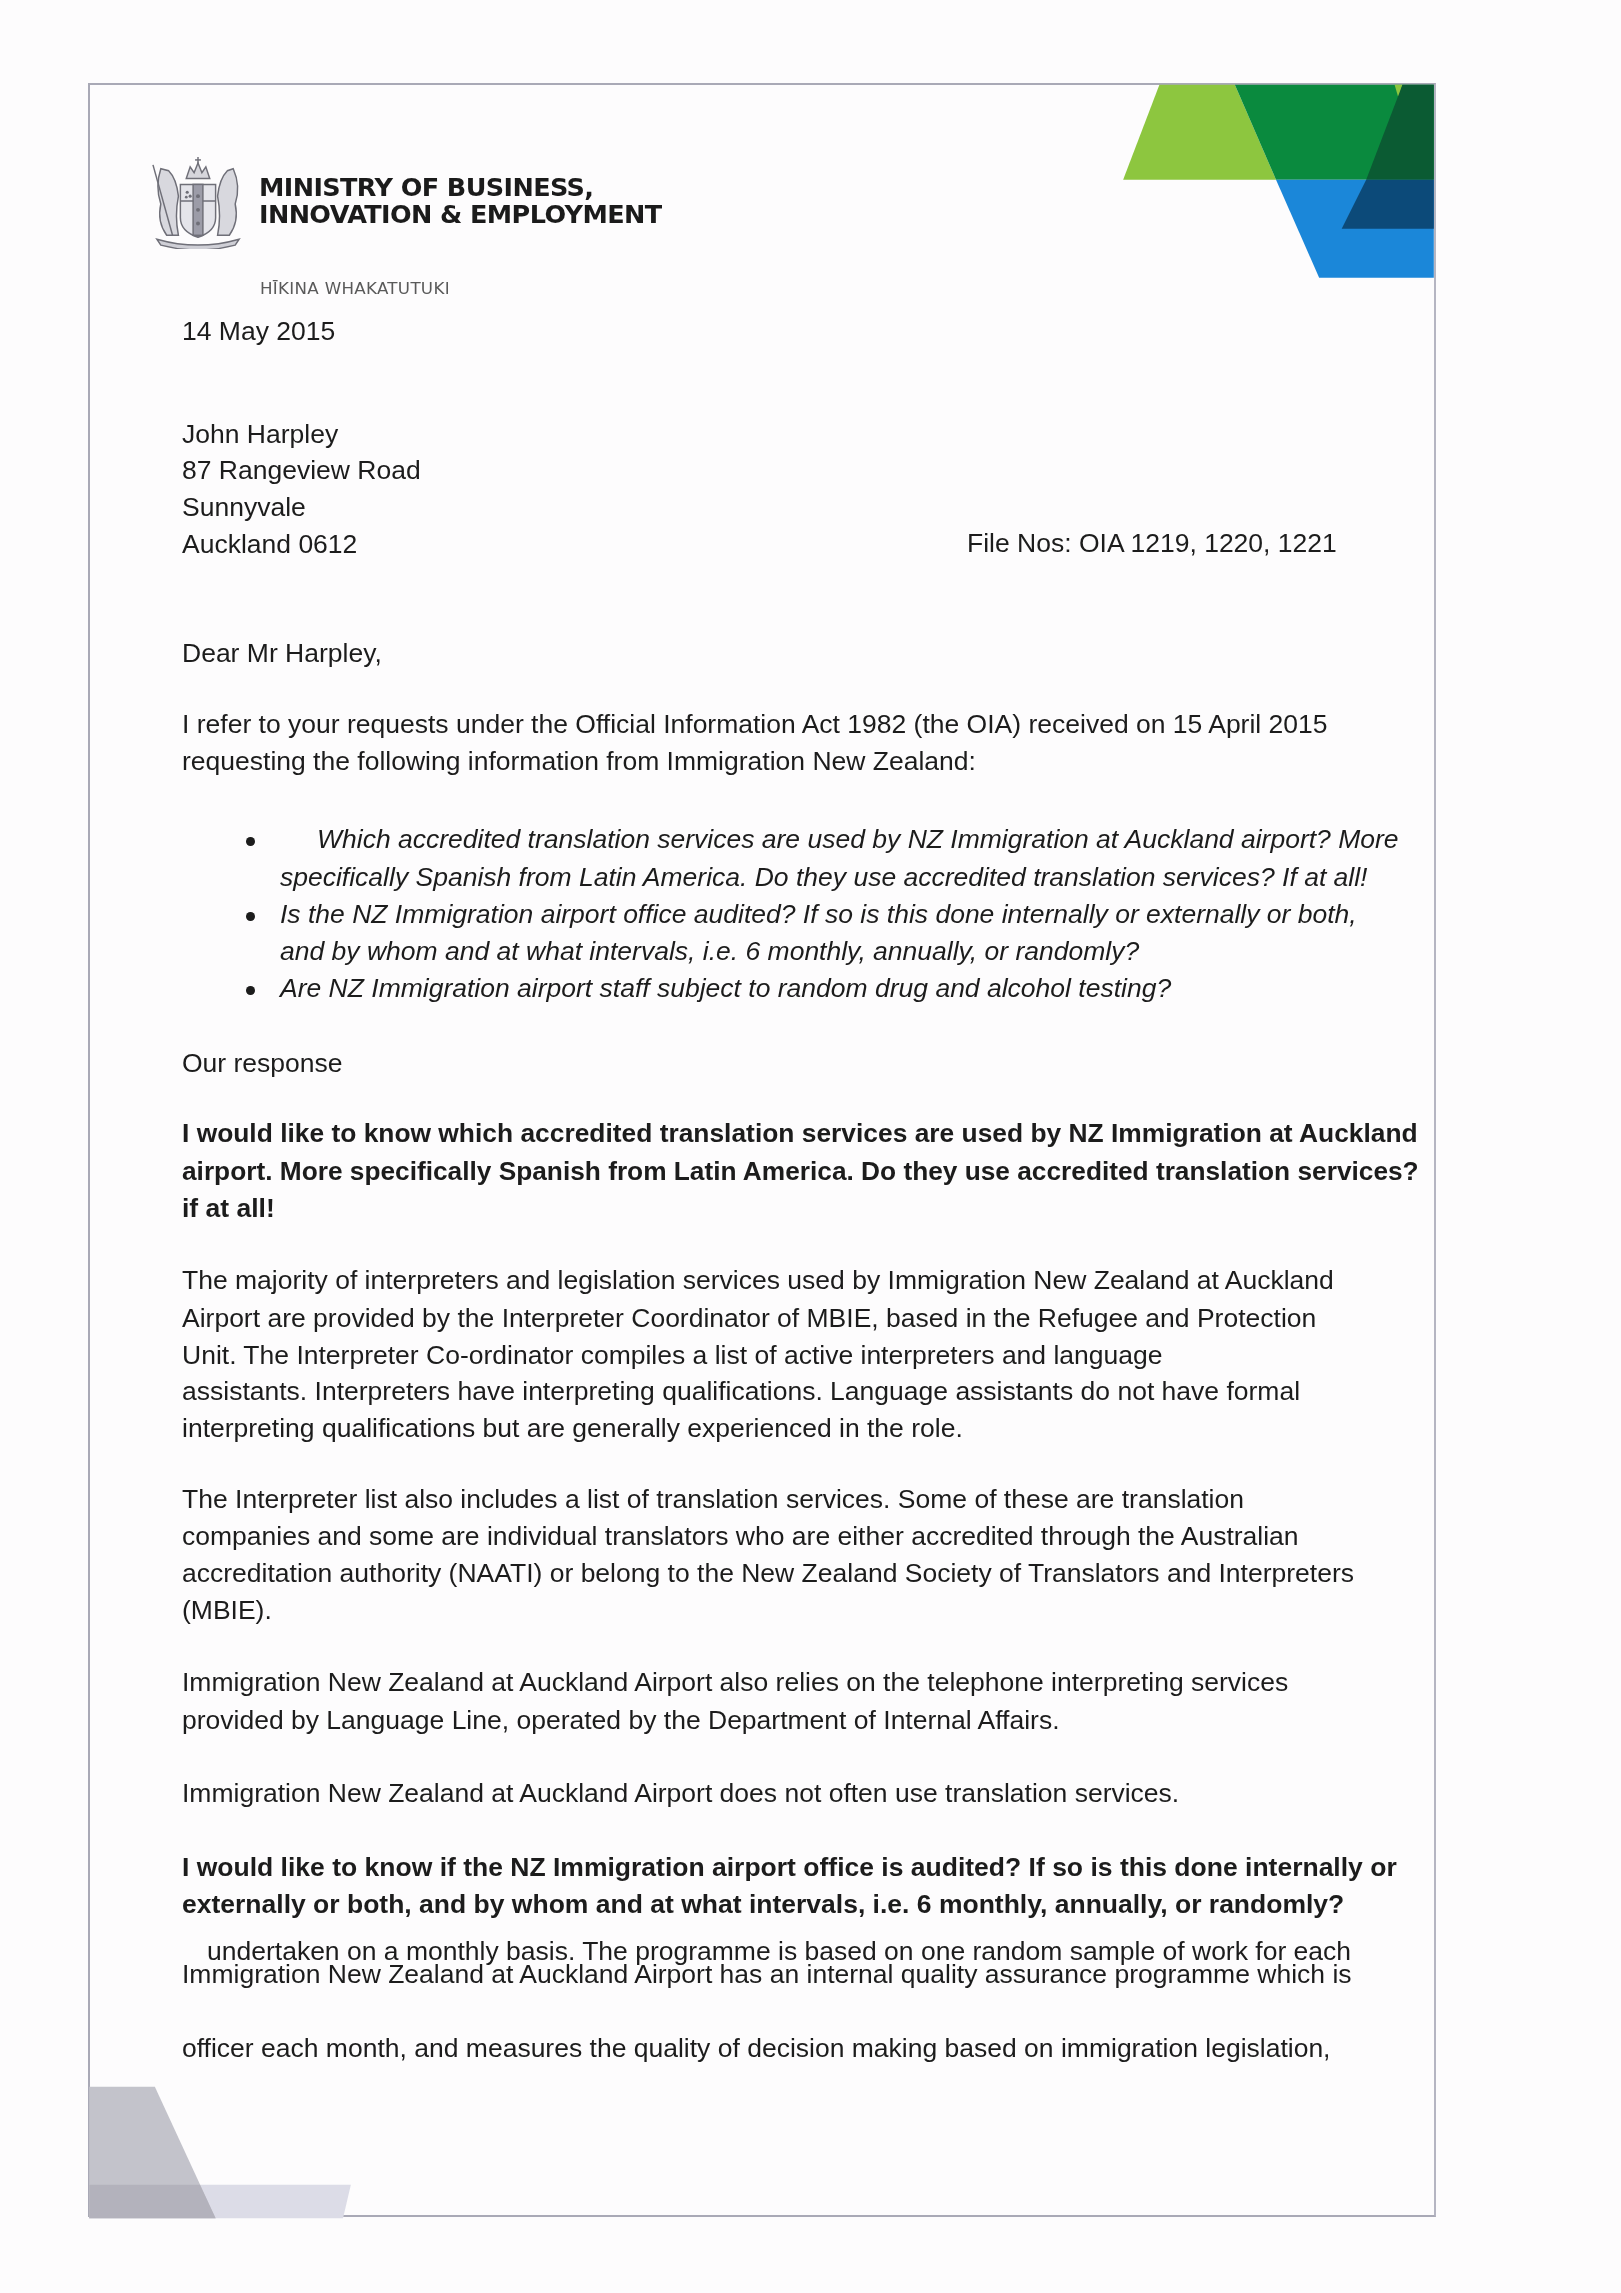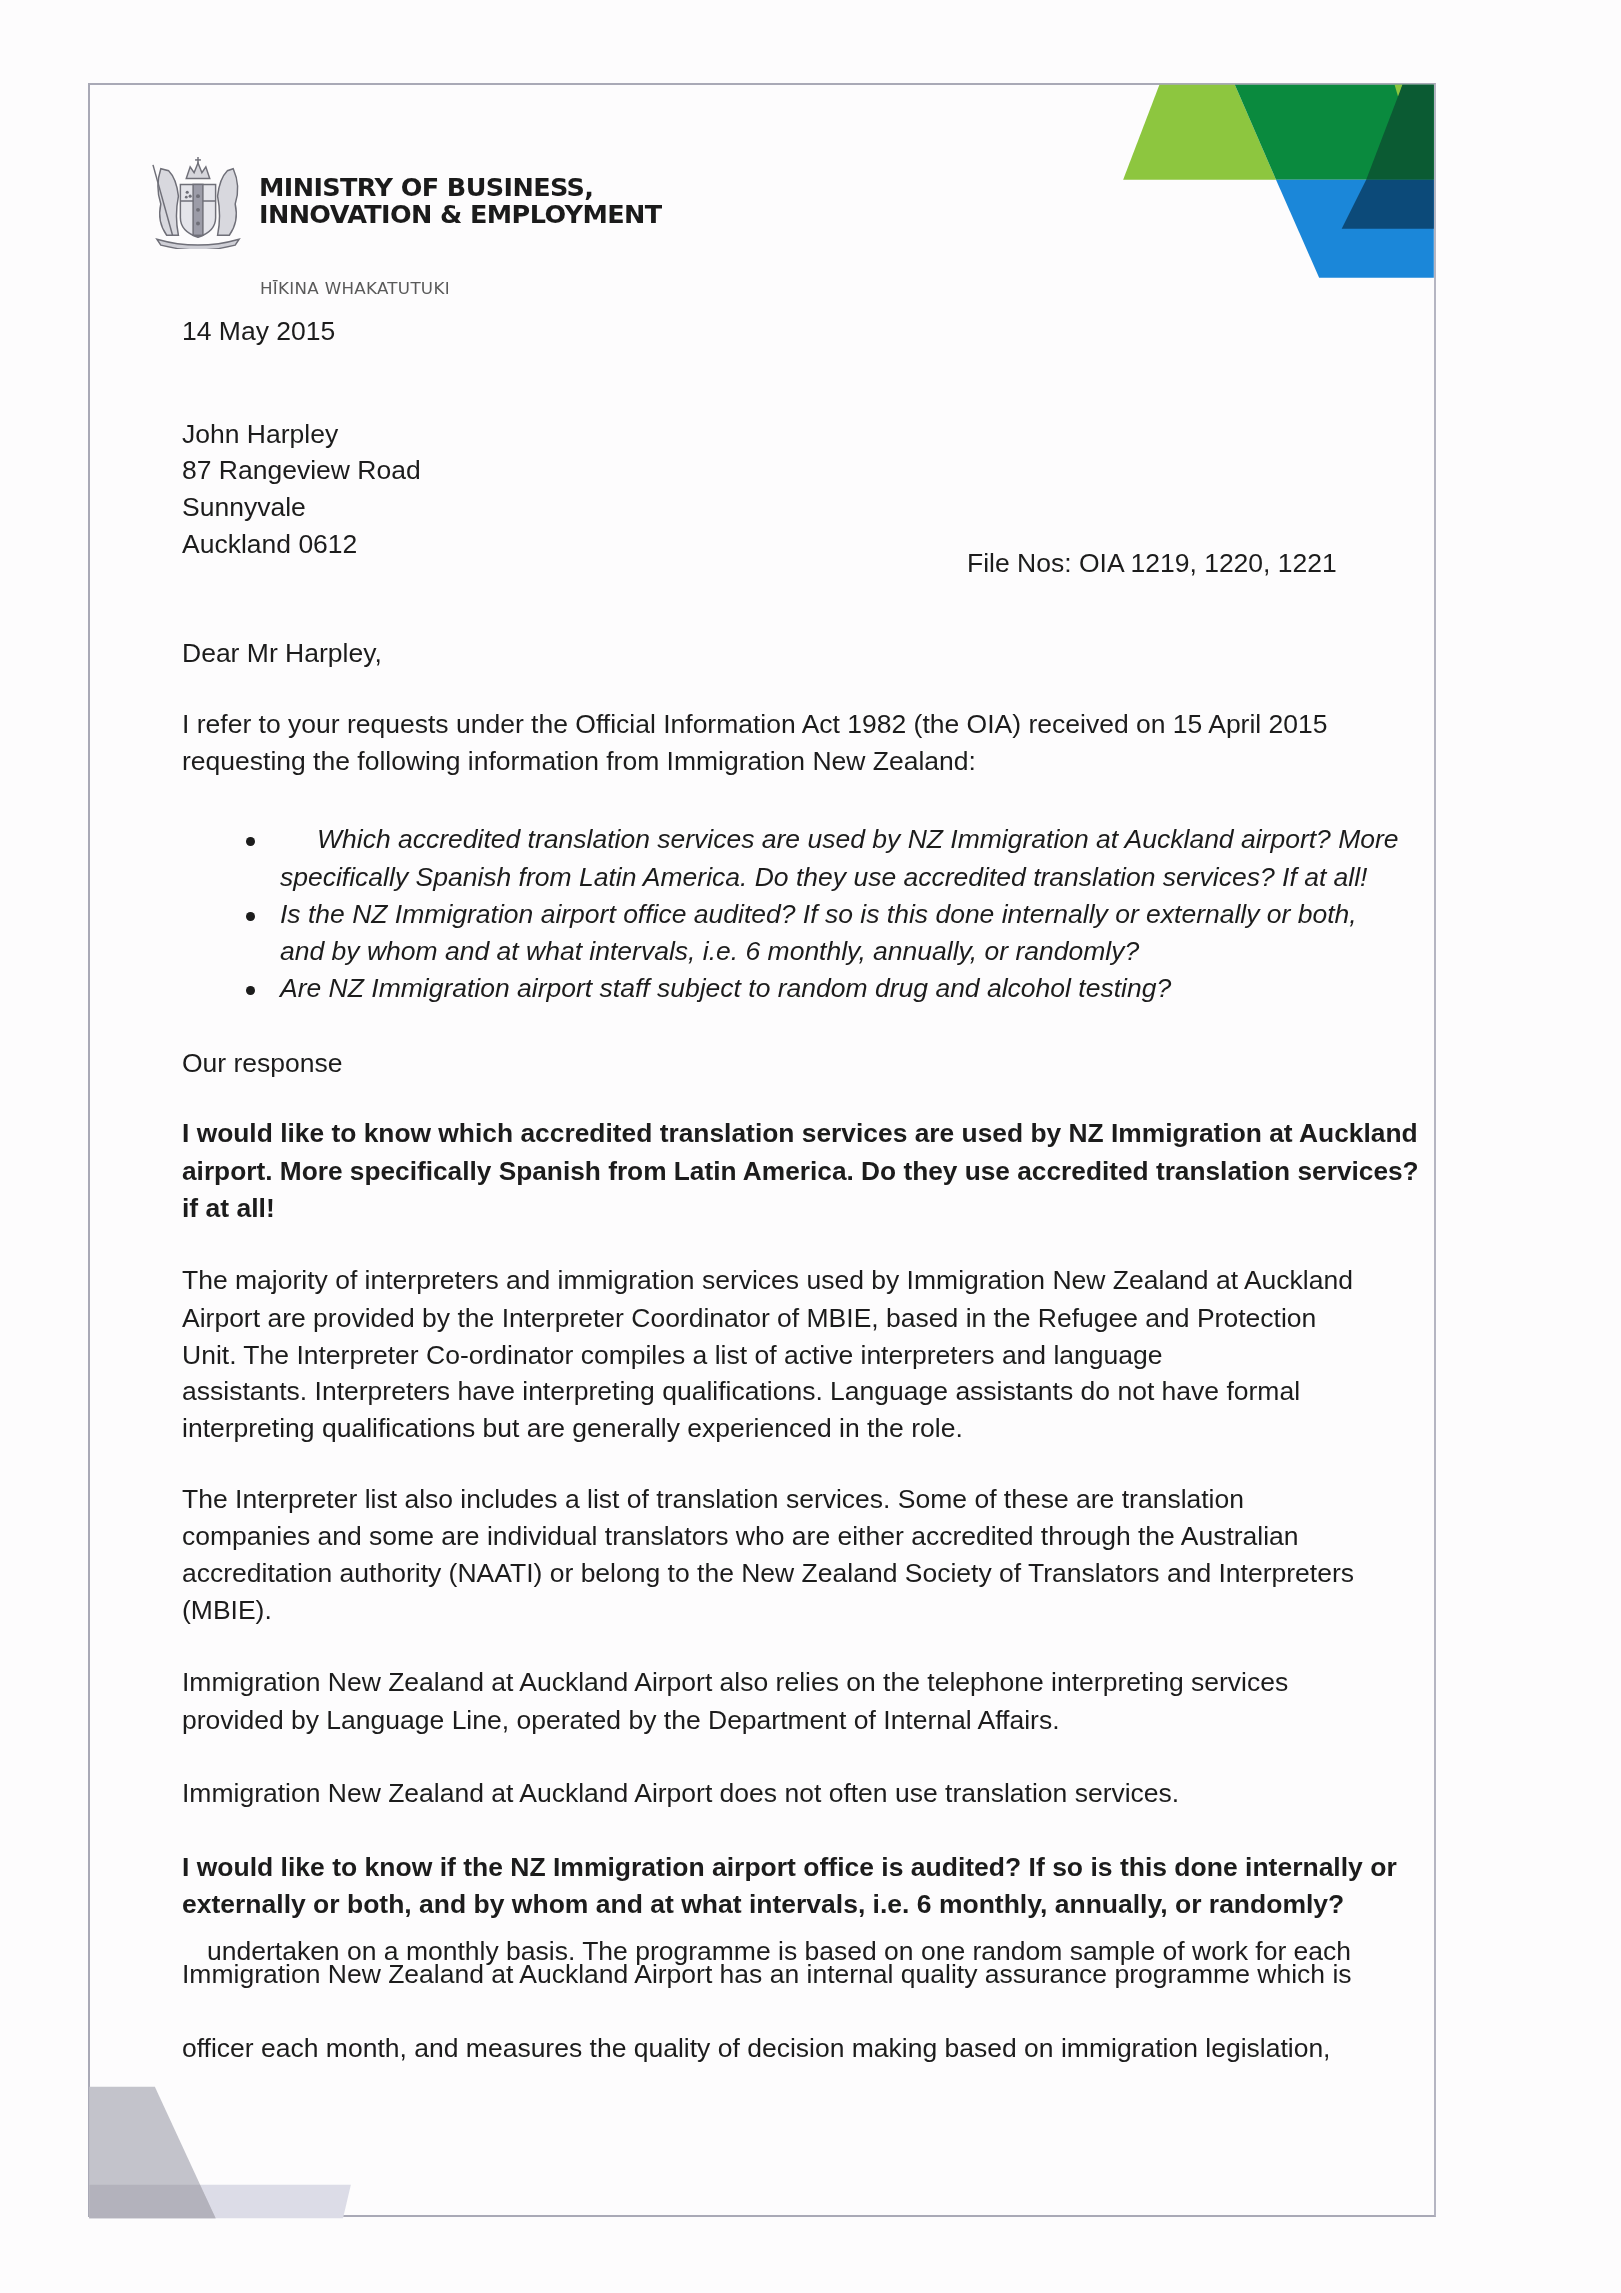--- a/index.html
+++ b/index.html
@@ -121,21 +121,21 @@
 
 <div class="txt" style="top:313px;">14 May 2015</div>
 
 <div>
   <div class="txt" style="top:416px;text-align:right;">John Harpley</div>
   <div class="txt" style="top:452px;">87 Rangeview Road</div>
   <div class="txt" style="top:489px;">Sunnyvale</div>
   <div class="txt" style="top:526px;">Auckland 0612</div>
 </div>
 
-<div class="txt" style="left:967px; top:525px;margin-top:20px;">File Nos: OIA 1219, 1220, 1221</div>
+<div class="txt" style="left:967px; top:525px;">File Nos: OIA 1219, 1220, 1221</div>
 
 <div class="txt" style="top:635px;">Dear Mr Harpley,</div>
 
 <div>
   <div class="txt narrow" style="top: 706px; transform: scaleX(1);">I refer to your requests under the Official Information Act 1982 (the OIA) received on 15 April 2015</div>
   <div class="txt narrow" style="top: 743px; transform: scaleX(1);">requesting the following information from Immigration New Zealand:</div>
 </div>
 
 <div>
   <div>
@@ -156,21 +156,21 @@
 
 <div class="txt" style="top:1045px;">Our response</div>
 
 <div>
   <div class="txt bold narrow" style="top: 1115px; transform: scaleX(0.995);">I would like to know which accredited translation services are used by NZ Immigration at Auckland</div>
   <div class="txt bold narrow" style="top: 1153px; transform: scaleX(0.991);">airport. More specifically Spanish from Latin America. Do they use accredited translation services?</div>
   <div class="txt bold narrow" style="top: 1190px; transform: scaleX(1);">if at all!</div>
 </div>
 
 <div>
-  <div class="txt narrow" style="top: 1262px; transform: scaleX(1);">The majority of interpreters and immigration services used by Immigration New Zealand at Auckland</div>
+  <div class="txt narrow" style="top: 1262px; transform: scaleX(1);">The majority of interpreters and legislation services used by Immigration New Zealand at Auckland</div>
   <div class="txt narrow" style="top: 1300px; transform: scaleX(1);">Airport are provided by the Interpreter Coordinator of MBIE, based in the Refugee and Protection</div>
   <div class="txt narrow" style="top: 1337px; transform: scaleX(1);">Unit.  The Interpreter Co-ordinator compiles a list of active interpreters and language</div>
   <div class="txt narrow" style="top: 1373px; transform: scaleX(1);">assistants.  Interpreters have interpreting qualifications. Language assistants do not have formal</div>
   <div class="txt narrow" style="top: 1410px; transform: scaleX(1);">interpreting qualifications but are generally experienced in the role.</div>
 </div>
 
 <div>
   <div class="txt narrow" style="top: 1481px; transform: scaleX(1);">The Interpreter list also includes a list of translation services.  Some of these are translation</div>
   <div class="txt narrow" style="top: 1518px; transform: scaleX(1);">companies and some are individual translators who are either accredited through the Australian</div>
   <div class="txt narrow" style="top: 1555px; transform: scaleX(1);">accreditation authority (NAATI) or belong to the New Zealand Society of Translators and Interpreters</div>

